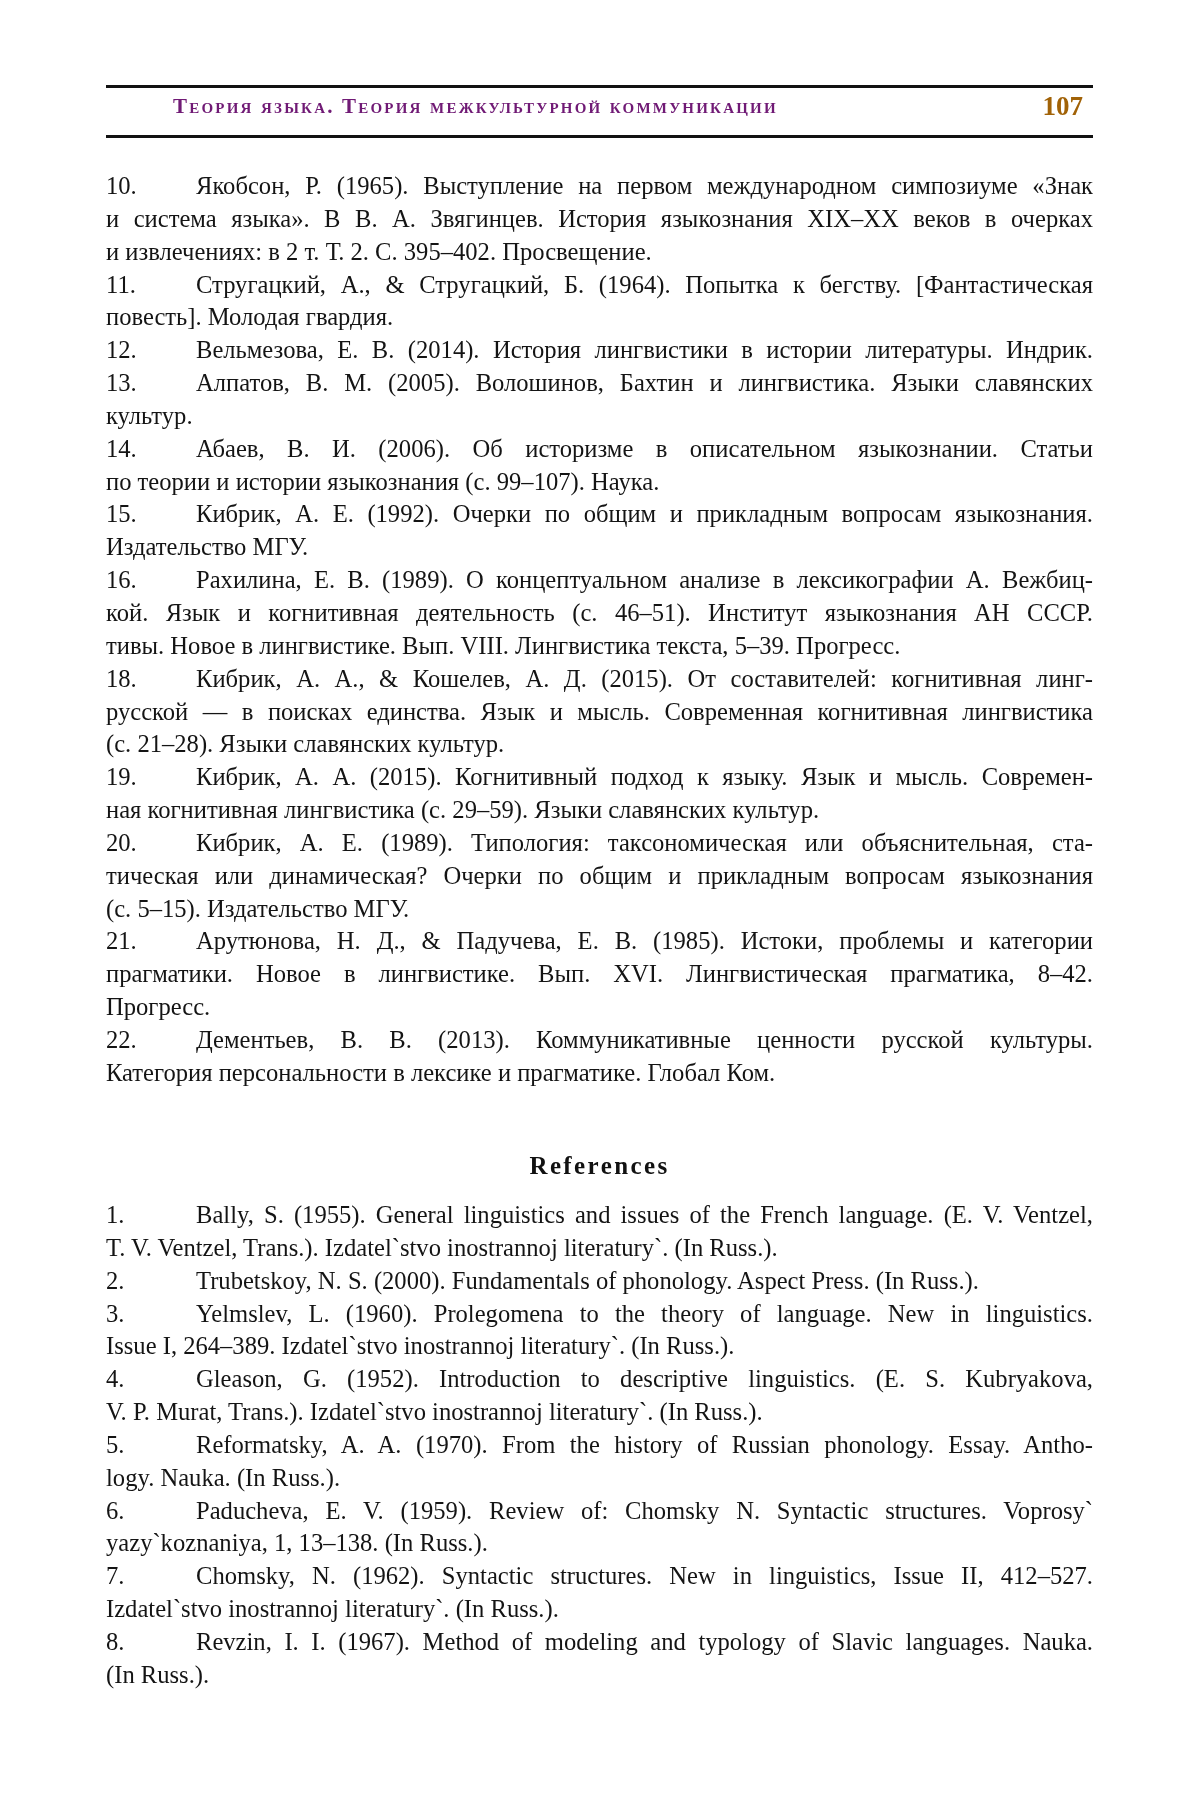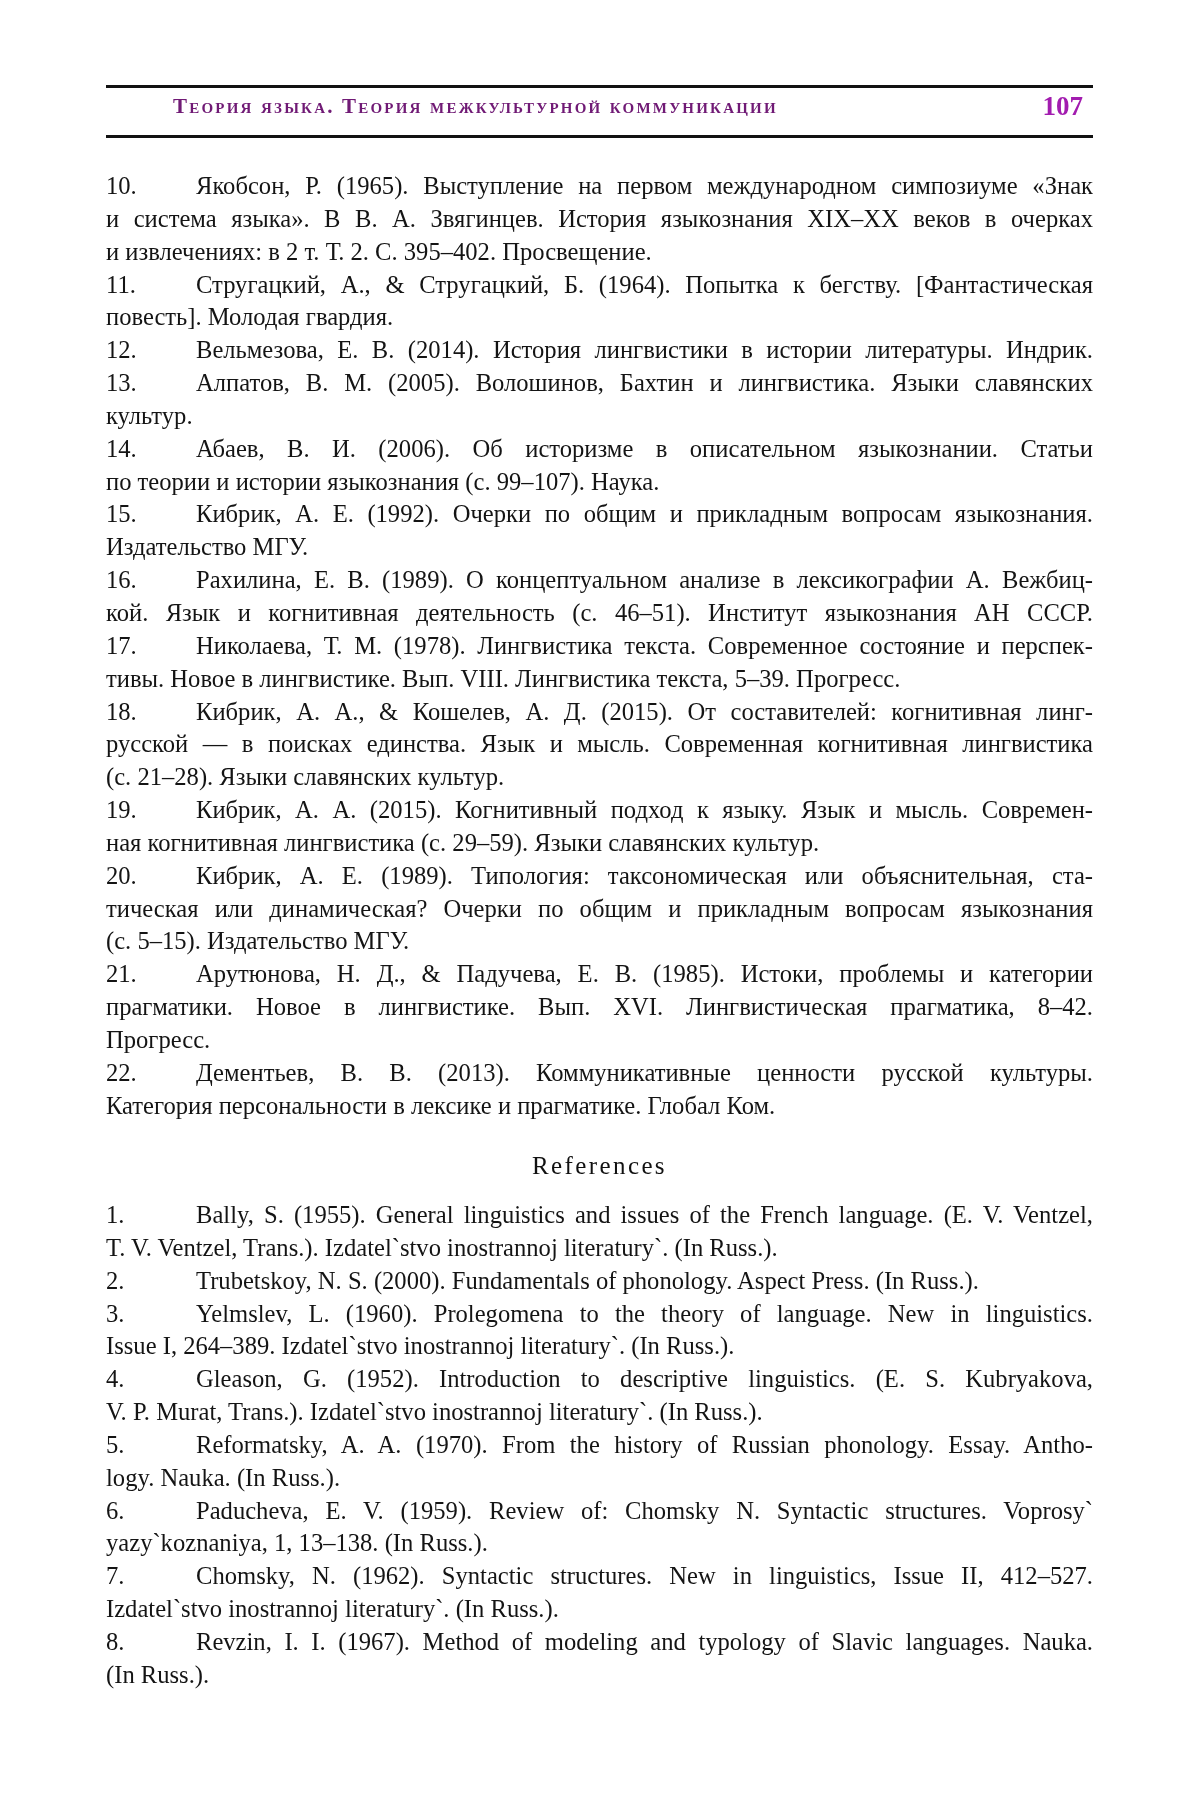--- a/index.html
+++ b/index.html
@@ -3,31 +3,31 @@
 <meta charset="utf-8">
 <style>
   html, body { margin: 0; padding: 0; background: #ffffff; }
   body { width: 1200px; height: 1800px; position: relative; overflow: hidden;
          font-family: "Liberation Serif", "DejaVu Serif", serif; color: #141414; }
   .rule { position: absolute; left: 106px; width: 987px; height: 3px; background: #111; }
   .rule.top { top: 85px; }
   .rule.bottom { top: 135px; }
   .running-head { position: absolute; left: 173px; top: 94px; font-weight: bold;
                   font-variant: small-caps; font-size: 21px; letter-spacing: 2.2px; line-height: 24px; white-space: nowrap; color: #701a75; }
-  .page-number { position: absolute; right: 117px; top: 93px; font-weight: bold; font-size: 27px; line-height: 26px; color: #a21caf; }
+  .page-number { position: absolute; right: 117px; top: 93px; font-weight: bold; font-size: 27px; line-height: 26px; color: #a16207; }
   .block { position: absolute; left: 106px; width: 987px; }
   .block.ru { top: 170px; }
   .block.en { top: 1199px; }
   .line { height: 32.85px; line-height: 32.85px; font-size: 24.6px; overflow: hidden;
           text-align: justify; text-align-last: justify; word-spacing: 0; }
   .line.last { text-align-last: left; }
   .num { display: inline-block; width: 78px; text-align: left; margin-right: 12px; }
   .i { }
   .heading { position: absolute; left: 106px; width: 987px; top: 1150px; text-align: center;
-             font-weight: normal; font-size: 25px; letter-spacing: 2.4px; line-height: 32px; color: #111; }
+             font-weight: bold; font-size: 25px; letter-spacing: 2.4px; line-height: 32px; color: #111; }
 </style>
 </head>
 <body>
 
 <div class="rule top"></div>
 <div class="running-head">Теория языка. Теория межкультурной коммуникации</div>
 <div class="page-number">107</div>
 <div class="rule bottom"></div>
 
 <div class="block ru">
@@ -53,21 +53,20 @@
     </div>
     <div>
       <div class="line"><span class="num">15.</span><span>Кибрик, А. Е. (1992). </span><span class="i">Очерки по общим и прикладным вопросам языкознания.</span></div>
       <div class="line last"><span>Издательство МГУ.</span></div>
     </div>
     <div>
       <div class="line"><span class="num">16.</span><span>Рахилина, Е. В. (1989). О концептуальном анализе в лексикографии А. Вежбиц-</span></div>
       <div class="line"><span>кой. </span><span class="i">Язык и когнитивная деятельность</span><span> (с. 46–51). Институт языкознания АН СССР.</span></div>
     </div>
     <div>
-      <div class="line"><span class="num">17.</span><span>Николаева, Т. М. (1978). Лингвистика текста. Современное состояние и перспек-</span></div>
       <div class="line last"><span>тивы. </span><span class="i">Новое в лингвистике. Вып. VIII. Лингвистика текста,</span><span> 5–39. Прогресс.</span></div>
     </div>
     <div>
       <div class="line"><span class="num">18.</span><span>Кибрик, А. А., &amp; Кошелев, А. Д. (2015). От составителей: когнитивная линг-</span></div>
       <div class="line"><span>русской — в поисках единства. </span><span class="i">Язык и мысль. Современная когнитивная лингвистика</span></div>
       <div class="line last"><span>(с. 21–28). Языки славянских культур.</span></div>
     </div>
     <div>
       <div class="line"><span class="num">19.</span><span>Кибрик, А. А. (2015). Когнитивный подход к языку. </span><span class="i">Язык и мысль. Современ-</span></div>
       <div class="line last"><span class="i">ная когнитивная лингвистика</span><span> (с. 29–59). Языки славянских культур.</span></div>

